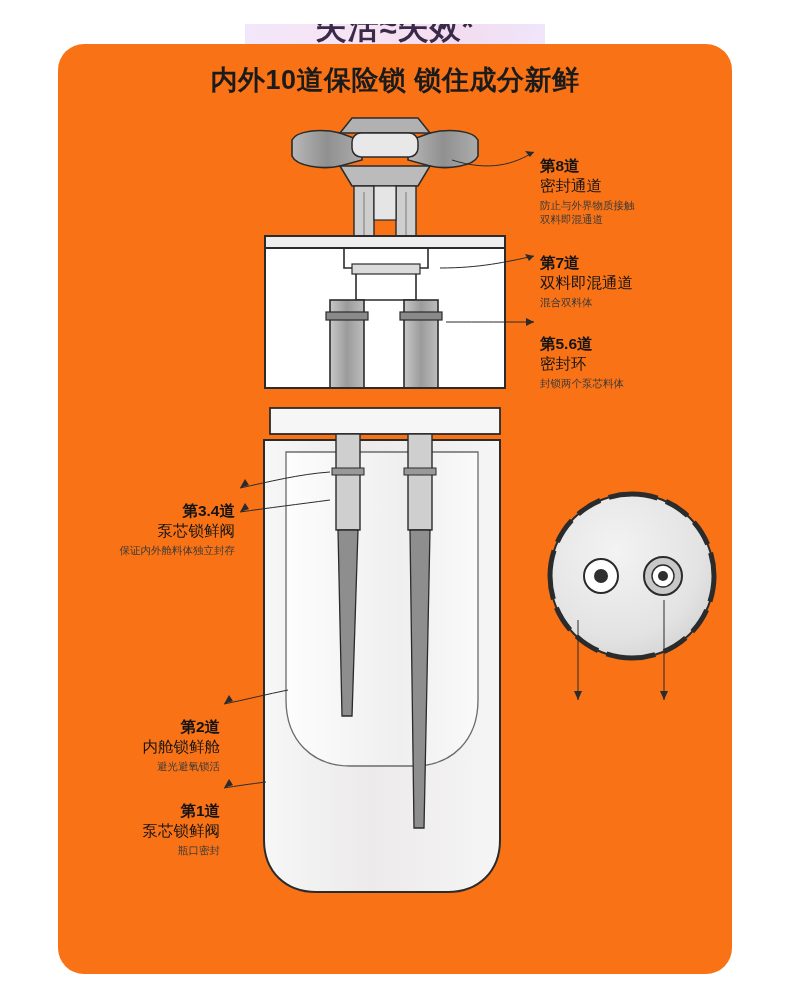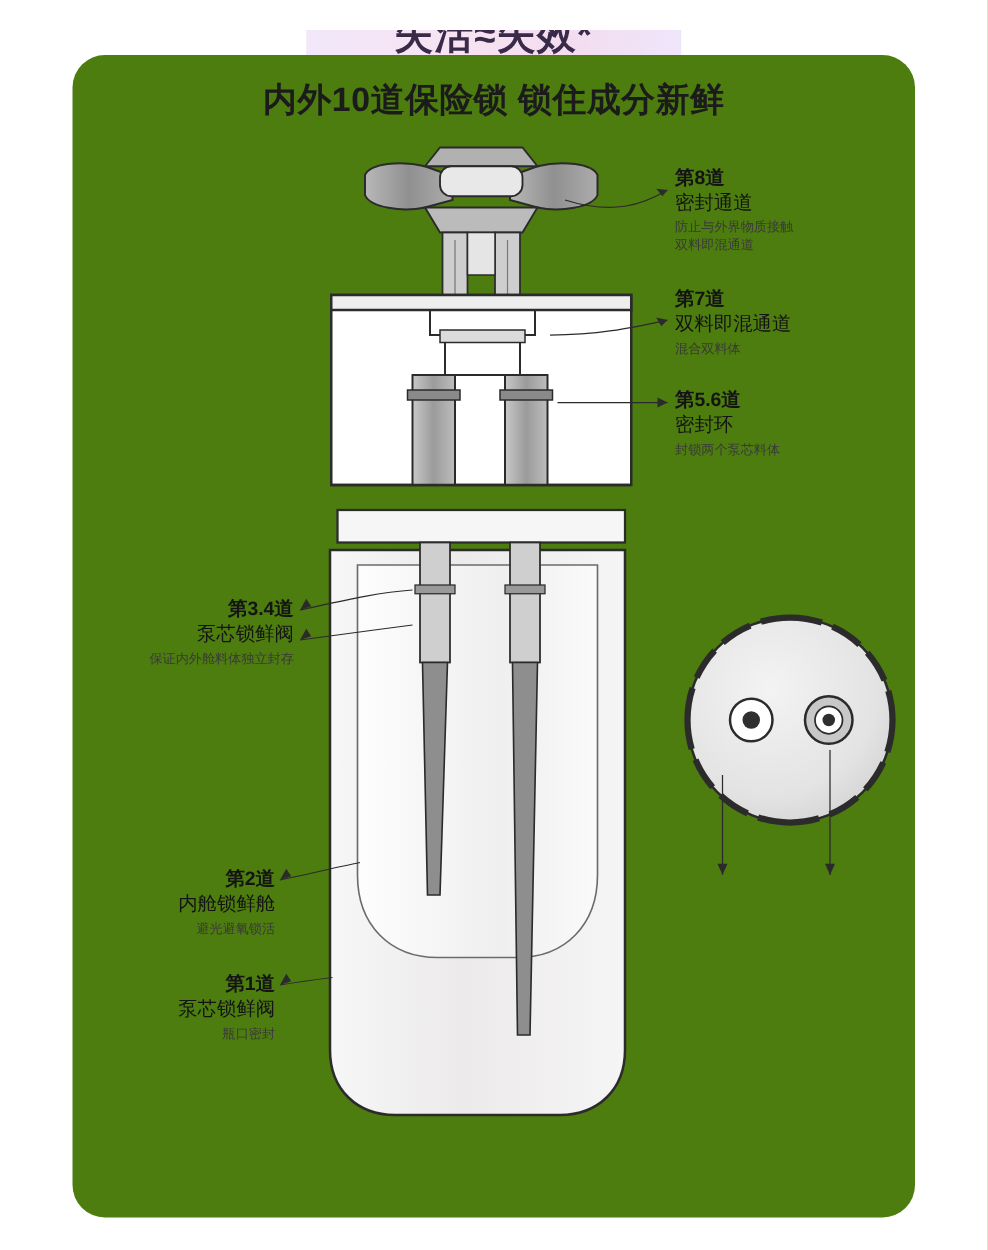--- a/index.html
+++ b/index.html
@@ -50,39 +50,40 @@
     color: #3a2a4a;
     letter-spacing: 1px;
   }
   
   .card {
     position: absolute;
     left: 58px;
     top: 44px;
     width: 674px;
     height: 930px;
-    background: #4d7c0f;
+    background: #f97316;
     border-radius: 26px;
     box-shadow: 0 0 0 0 rgba(0,0,0,0);
   }
   .card-title {
     position: absolute;
     left: 0;
     top: 18px;
     width: 674px;
     text-align: center;
     font-size: 27px;
     font-weight: bold;
     color: #1b1b1b;
     letter-spacing: 0.5px;
   }
   
   .label {
     position: absolute;
     color: #141414;
+    margin-top: 23px;
   }
   .label .l1 {
     font-size: 15.5px;
     font-weight: bold;
     line-height: 20px;
     white-space: nowrap;
   }
   .label .l2 {
     font-size: 15.5px;
     font-weight: normal;

